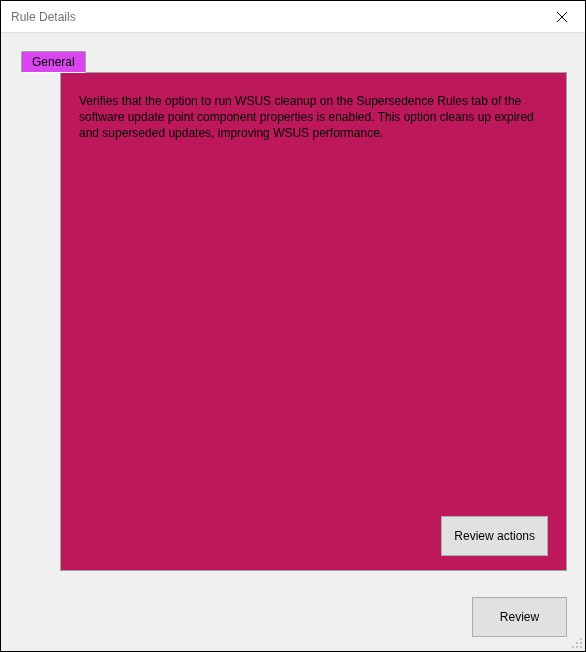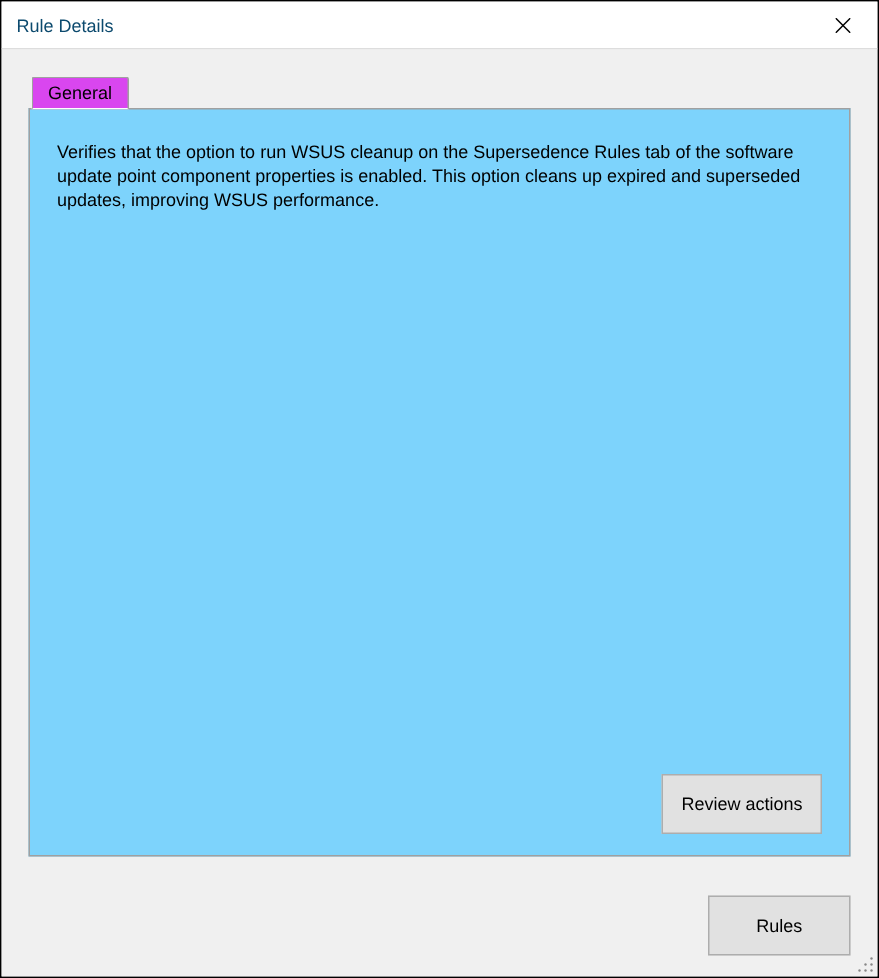--- a/index.html
+++ b/index.html
@@ -22,21 +22,21 @@
       height: 32px;
       background: #fff;
       display: flex;
       align-items: center;
       padding-left: 10px;
       border-bottom: 1px solid #ddd;
     }
     .titlebar-title {
       flex: 1;
       font-size: 12px;
-      color: #0c4a6e;
+      color: #737373;
     }
     .close-btn {
       width: 46px;
       height: 32px;
       display: flex;
       align-items: center;
       justify-content: center;
       cursor: pointer;
     }
     .close-btn svg {
@@ -71,25 +71,26 @@
       border-top-right-radius: 2px;
       padding: 3px 10px 3px 10px;
       font-size: 12px;
       color: #000;
       cursor: pointer;
       margin-left: 2px;
       position: relative;
     }
     .tab-panel {
       flex: 1;
-      background: #7dd3fc;
+      background: #be185d;
       border: 1px solid #a0a0a0;
       padding: 20px 18px 14px 18px;
       display: flex;
       flex-direction: column;
+      margin-left: 41px;
     }
     .description {
       font-size: 12px;
       color: #000;
       line-height: 1.35;
       flex: 0 0 auto;
     }
     .panel-spacer {
       flex: 1;
     }
@@ -145,21 +146,21 @@
       <div class="description">Verifies that the option to run WSUS cleanup on the Supersedence Rules tab of the software update point component properties is enabled. This option cleans up expired and superseded updates, improving WSUS performance.</div>
       <div class="panel-spacer"></div>
       <div class="panel-footer">
         <button class="btn">Review actions</button>
       </div>
     </div>
   </div>
 </div>
 
 <div class="dialog-footer">
-  <button class="btn">Rules</button>
+  <button class="btn">Review</button>
 </div>
 
 <svg class="resize-grip" viewBox="0 0 12 12">
   <circle cx="10" cy="2" r="0.8" fill="#888"></circle>
   <circle cx="6" cy="6" r="0.8" fill="#888"></circle>
   <circle cx="10" cy="6" r="0.8" fill="#888"></circle>
   <circle cx="2" cy="10" r="0.8" fill="#888"></circle>
   <circle cx="6" cy="10" r="0.8" fill="#888"></circle>
   <circle cx="10" cy="10" r="0.8" fill="#888"></circle>
 </svg>

